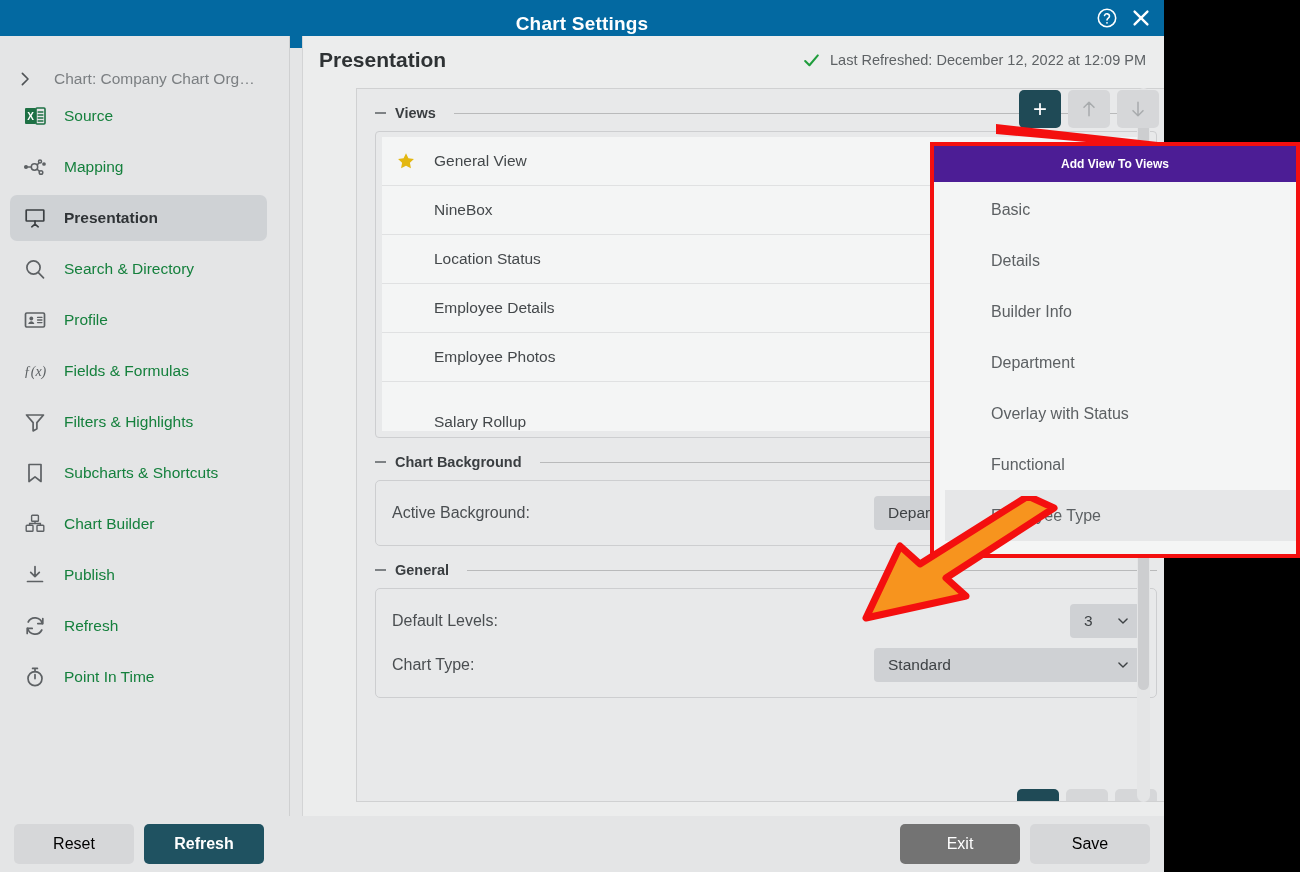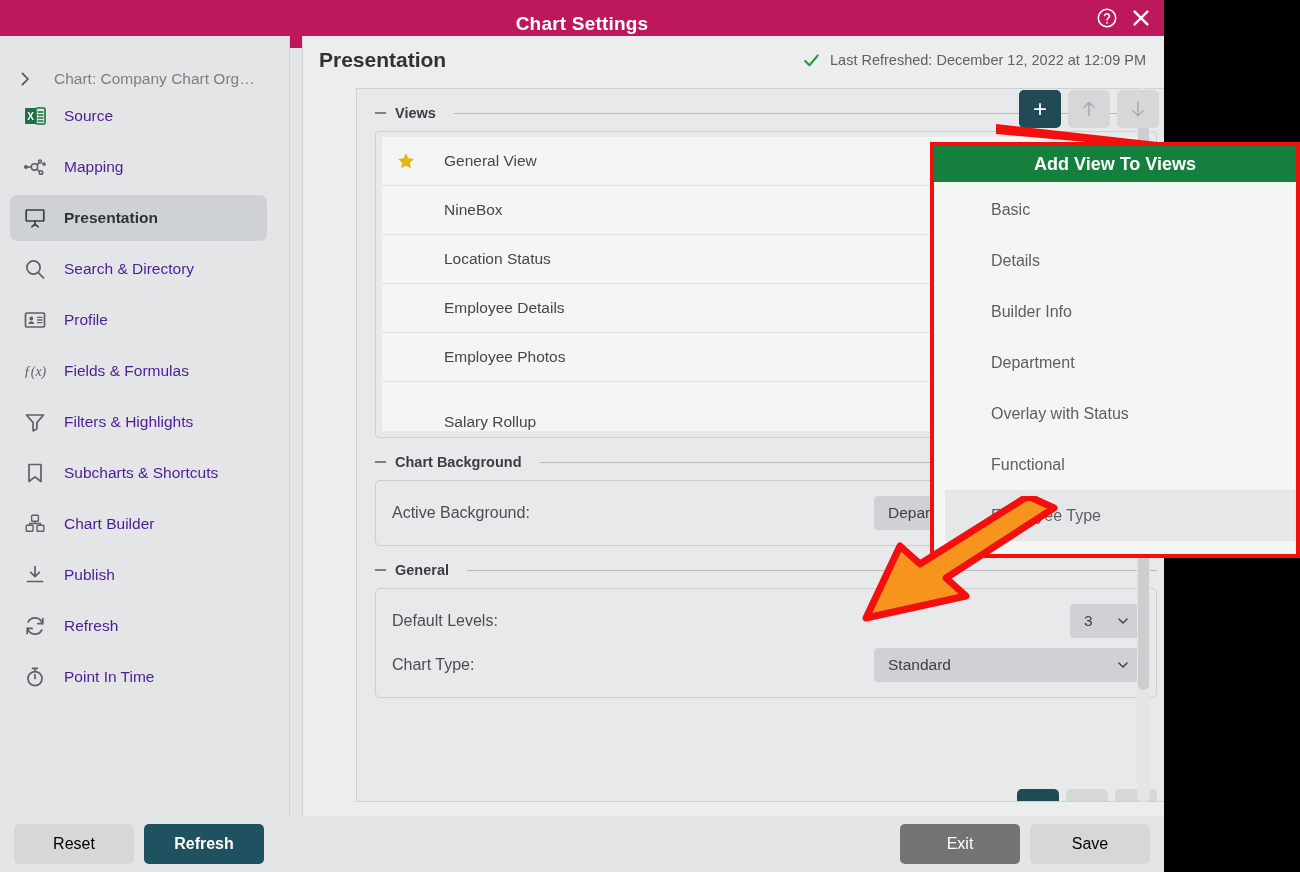--- a/index.html
+++ b/index.html
@@ -15,21 +15,21 @@
   .app-window {
     position: absolute; left: 0; top: 0;
     width: 1164px; height: 872px;
     background: #e4e5e6;
     overflow: hidden;
   }
 
   
   .titlebar {
     position: absolute; left: 0; top: 0; width: 1164px; height: 48px;
-    background: #be185d;
+    background: #0369a1;
     display: flex; align-items: center; justify-content: center;
   }
   .titlebar-title {
     color: #ffffff; font-size: 19px; font-weight: bold; letter-spacing: .2px;
   }
   .titlebar-actions {
     position: absolute; right: 12px; top: 0; height: 36px;
     display: flex; align-items: center; gap: 12px;
   }
   .tb-icon { width: 22px; height: 22px; color: #ffffff; cursor: pointer; display:block; }
@@ -52,21 +52,21 @@
     display: flex; align-items: center; gap: 16px;
     height: 46px; margin: 5px 22px 5px 10px; padding: 0 12px;
     border-radius: 7px; cursor: pointer;
   }
   .nav-item .nav-ico {
     width: 26px; height: 26px; flex: 0 0 26px;
     display: flex; align-items: center; justify-content: center;
     color: #5d6164;
   }
   .nav-item .nav-ico svg { width: 24px; height: 24px; display:block; }
-  .nav-label { font-size: 15.5px; color: #4c1d95; white-space: nowrap; }
+  .nav-label { font-size: 15.5px; color: #15803d; white-space: nowrap; }
   .nav-item.active { background: #cfd2d5; }
   .nav-item.active .nav-label { color: #2f3336; font-weight: bold; }
   .nav-item.active .nav-ico { color: #3b3f42; }
 
   
   .main {
     position: absolute; left: 302px; top: 36px;
     width: 862px; height: 780px; background: #eceded;
     border-left: 1px solid #d3d4d5;
   }
@@ -121,21 +121,21 @@
   .tb-btn svg { width: 20px; height: 20px; display: block; }
   .plus-glyph { font-size: 24px; line-height: 1; color: #fff; font-weight: 400; }
 
   
   .views-box {
     margin: 10px 18px 0 18px; background: #e8e9ea;
     border: 1px solid #cdced0; border-radius: 4px;
     padding: 5px 6px 6px 6px;
   }
   .view-row {
-    display: flex; align-items: center; gap: 28px;
+    display: flex; align-items: center; gap: 18px;
     height: 49px; padding: 0 14px; background: #f4f5f5;
     border-bottom: 1px solid #e0e1e2; cursor: pointer;
   }
   .view-row:last-child { border-bottom: none; align-items: flex-end; }
   .star-ico { width: 20px; height: 20px; color: #e3b711; flex: 0 0 20px; display:block; }
   .star-spacer { width: 20px; flex: 0 0 20px; }
   .view-label { font-size: 15.5px; color: #44484b; }
 
   
   .panel {
@@ -184,22 +184,22 @@
   
   .popup-wrap {
     position: absolute; left: 930px; top: 142px;
     width: 370px; height: 416px; z-index: 40;
   }
   .popup {
     position: absolute; inset: 0;
     border: 4px solid #f40f0f; background: #f4f5f5;
   }
   .popup-title {
-    height: 36px; background: #15803d; color: #ffffff;
-    font-size: 18px; font-weight: bold;
+    height: 36px; background: #4c1d95; color: #ffffff;
+    font-size: 12px; font-weight: bold;
     display: flex; align-items: center; justify-content: center;
   }
   .popup-list { padding-top: 2px; padding-left: 11px; }
   .popup-item {
     height: 51px; display: flex; align-items: center;
     padding-left: 46px; font-size: 16px; color: #5c6063;
     cursor: pointer; background: #f4f5f5;
   }
   .popup-item.highlight { background: #e6e7e8; }
 

